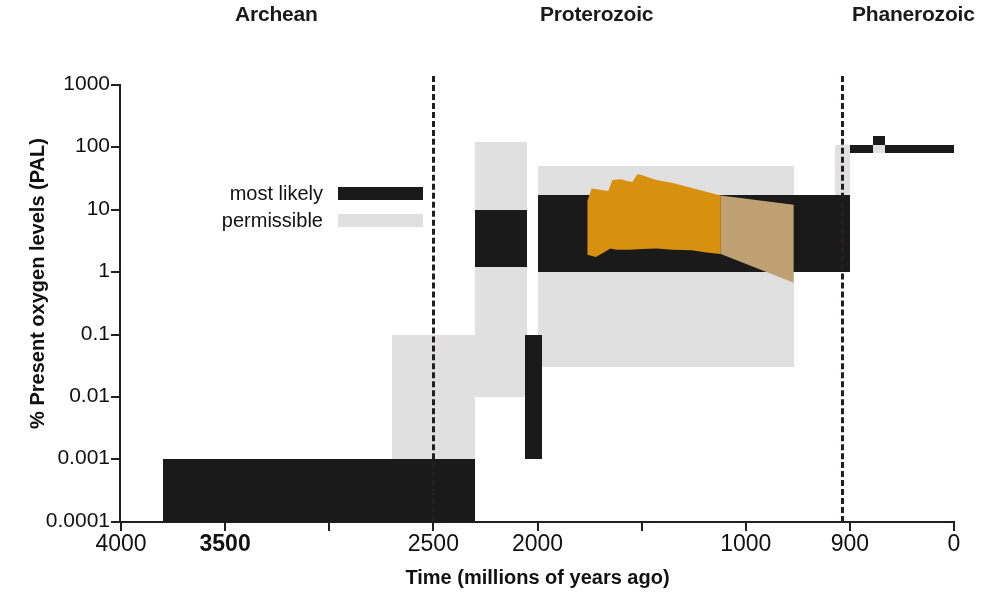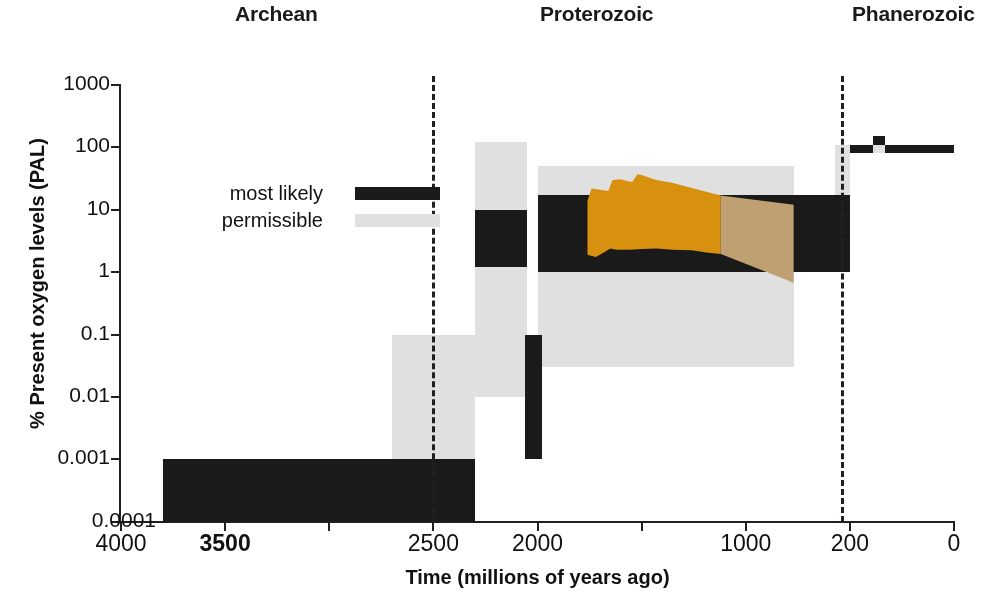--- a/index.html
+++ b/index.html
@@ -62,21 +62,21 @@
     border-left:3px dashed #231f20;
   }
 
   
   #legend{position:absolute;left:193px;top:180px;}
   .legend-row{
     display:flex;align-items:center;height:27px;
   }
   .legend-text{
     width:130px;text-align:right;font-size:20px;color:#111;
-    padding-right:32px;
+    padding-right:15px;
   }
   .legend-swatch{width:85px;height:13px;}
   .legend-swatch.likely{background:#1a1a1a;}
   .legend-swatch.permissible{background:#e0e0e0;}
 
   #overlay-svg{position:absolute;left:0;top:0;width:1000px;height:602px;
                pointer-events:none;}
 </style>
 </head>
 <body>
@@ -121,35 +121,35 @@
     <div class="ylabel" style="top: 195.8px; left: 0px; width: 110px;">10</div>
     <div class="ytick" style="top: 271.2px;"></div>
     <div class="ylabel" style="top: 258.2px; left: 0px; width: 110px;">1</div>
     <div class="ytick" style="top: 333.6px;"></div>
     <div class="ylabel" style="top: 320.6px; left: 0px; width: 110px;">0.1</div>
     <div class="ytick" style="top: 396px;"></div>
     <div class="ylabel" style="top: 383px; left: 0px; width: 110px;">0.01</div>
     <div class="ytick" style="top: 458.4px;"></div>
     <div class="ylabel" style="top: 445.4px; left: 0px; width: 110px;">0.001</div>
     <div class="ytick" style="top: 520.8px;"></div>
-    <div class="ylabel" style="top: 507.8px; left: 0px; width: 110px; padding-left: 46px;">0.0001</div>
+    <div class="ylabel" style="top: 507.8px; left: 0px; width: 110px;">0.0001</div>
     <div class="xtick" style="left: 120px;"></div>
     <div class="xlabel" style="left: 121px;">4000</div>
     <div class="xtick" style="left: 224.125px;"></div>
     <div class="xlabel" style="left: 225.125px; font-weight: bold;">3500</div>
     <div class="xtick" style="left: 328.25px;"></div>
     <div class="xtick" style="left: 432.375px;"></div>
     <div class="xlabel" style="left: 433.375px;">2500</div>
     <div class="xtick" style="left: 536.5px;"></div>
     <div class="xlabel" style="left: 537.5px;">2000</div>
     <div class="xtick" style="left: 640.625px;"></div>
     <div class="xtick" style="left: 744.75px;"></div>
     <div class="xlabel" style="left: 745.75px;">1000</div>
     <div class="xtick" style="left: 848.875px;"></div>
-    <div class="xlabel" style="left: 849.875px;">200</div>
+    <div class="xlabel" style="left: 849.875px;">900</div>
     <div class="xtick" style="left: 953px;"></div>
     <div class="xlabel" style="left: 954px;">0</div>
     <div class="band permissible" style="left: 391.725px; top: 334.6px; width: 83.3px; height: 124.8px; z-index: 1;"></div>
     <div class="band permissible" style="left: 475.025px; top: 142.459px; width: 52.0625px; height: 254.541px; z-index: 1;"></div>
     <div class="band permissible" style="left: 537.5px; top: 166.184px; width: 256.147px; height: 201.043px; z-index: 1;"></div>
     <div class="band permissible" style="left: 835.298px; top: 144.817px; width: 14.5775px; height: 127.383px; z-index: 1;"></div>
     <div class="band permissible" style="left: 872.783px; top: 144.817px; width: 12.495px; height: 8.63009px; z-index: 1;"></div>
     <div class="band likely" style="left: 162.65px; top: 459.4px; width: 312.375px; height: 62.4px; z-index: 2;"></div>
     <div class="band likely" style="left: 475.025px; top: 209.8px; width: 52.0625px; height: 57.4591px; z-index: 2;"></div>
     <div class="band likely" style="left: 525.005px; top: 334.6px; width: 16.66px; height: 124.8px; z-index: 2;"></div>

